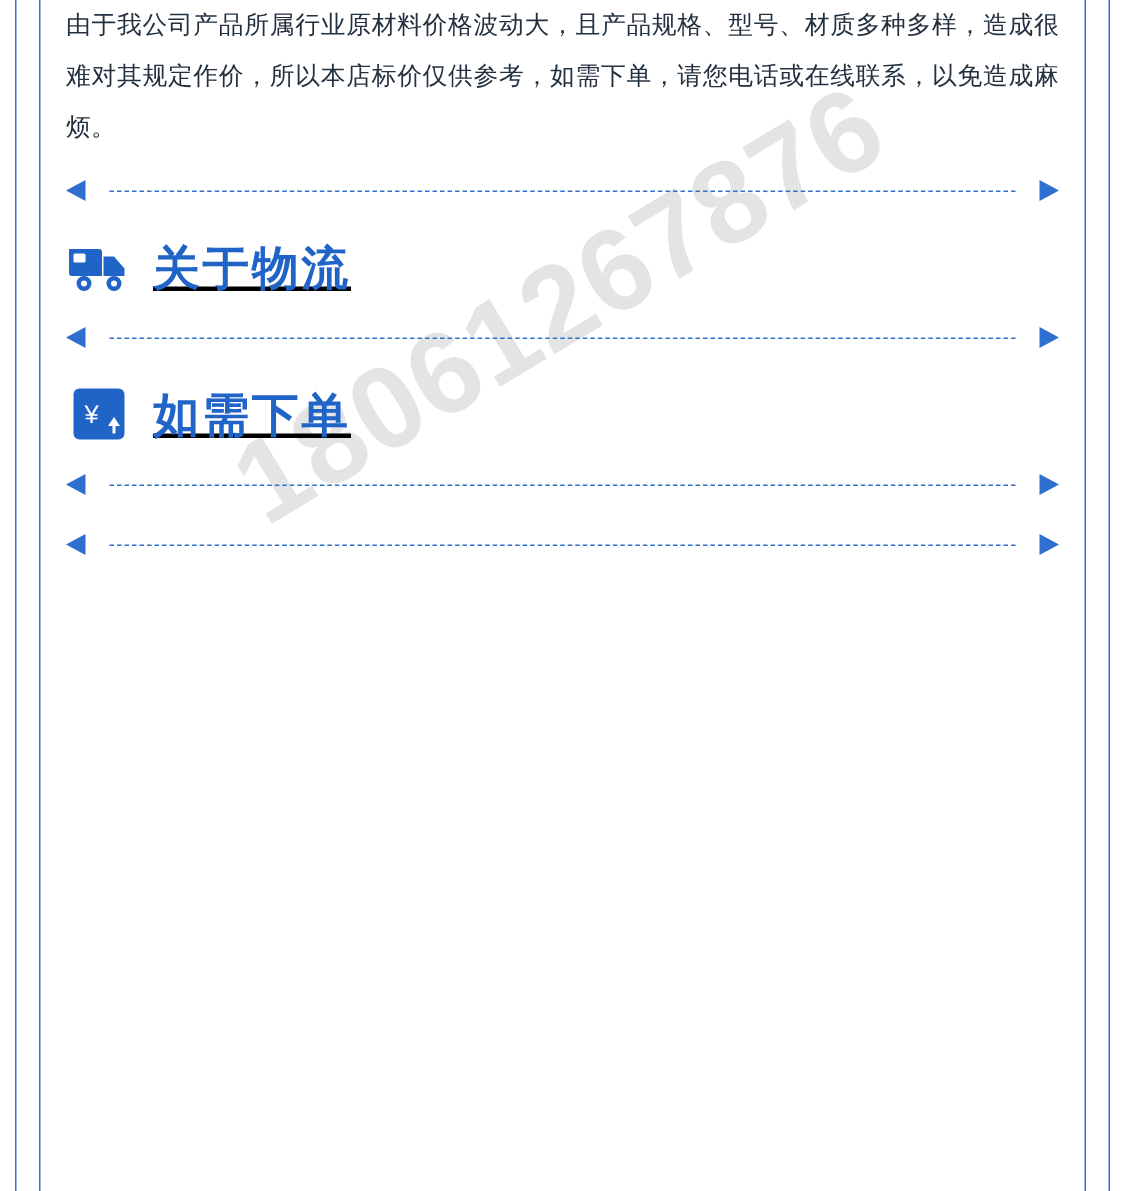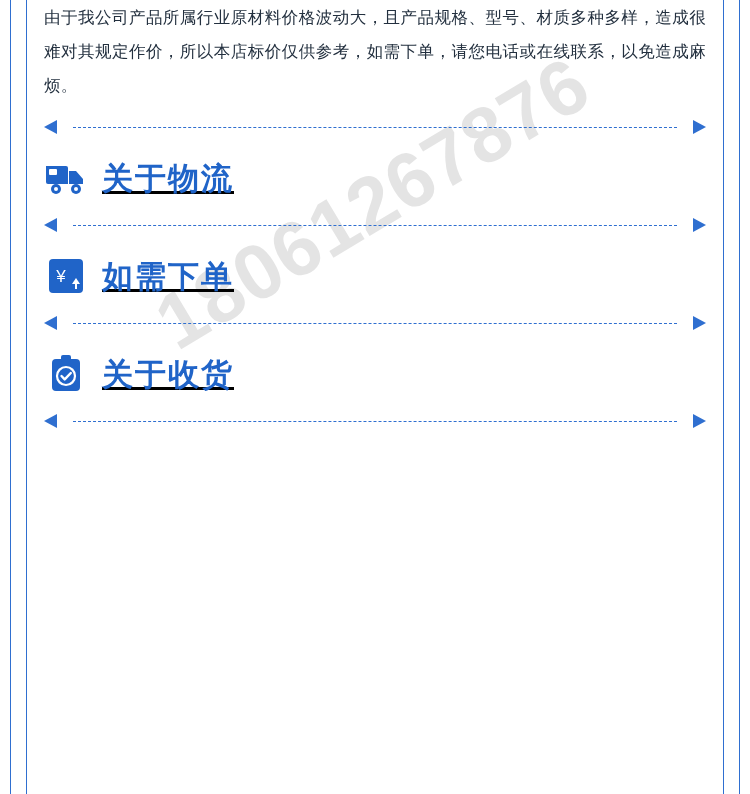--- a/index.html
+++ b/index.html
@@ -174,29 +174,20 @@
       </div>
     </div>
 
     <div class="divider">
       <span class="arrow arrow-left"></span>
       <span class="line"></span>
       <span class="arrow arrow-right"></span>
     </div>
 
     <div class="section">
-      <div class="sec-head">
-        <svg class="sec-icon" viewBox="0 0 44 44">
-          <rect x="8" y="7" width="28" height="32" rx="4" fill="#2064c8"></rect>
-          <rect x="17" y="3" width="10" height="7" rx="2" fill="#2064c8"></rect>
-          <circle cx="22" cy="24" r="9" fill="none" stroke="#ffffff" stroke-width="2.2"></circle>
-          <path d="M17.5 24l3.2 3.4 6.1-6.4" fill="none" stroke="#ffffff" stroke-width="2.4" stroke-linecap="round" stroke-linejoin="round"></path>
-        </svg>
-        <div class="sec-title">关于收货</div>
-      </div>
     </div>
 
     <div class="divider">
       <span class="arrow arrow-left"></span>
       <span class="line"></span>
       <span class="arrow arrow-right"></span>
     </div>
 
   </div>
 </div>

